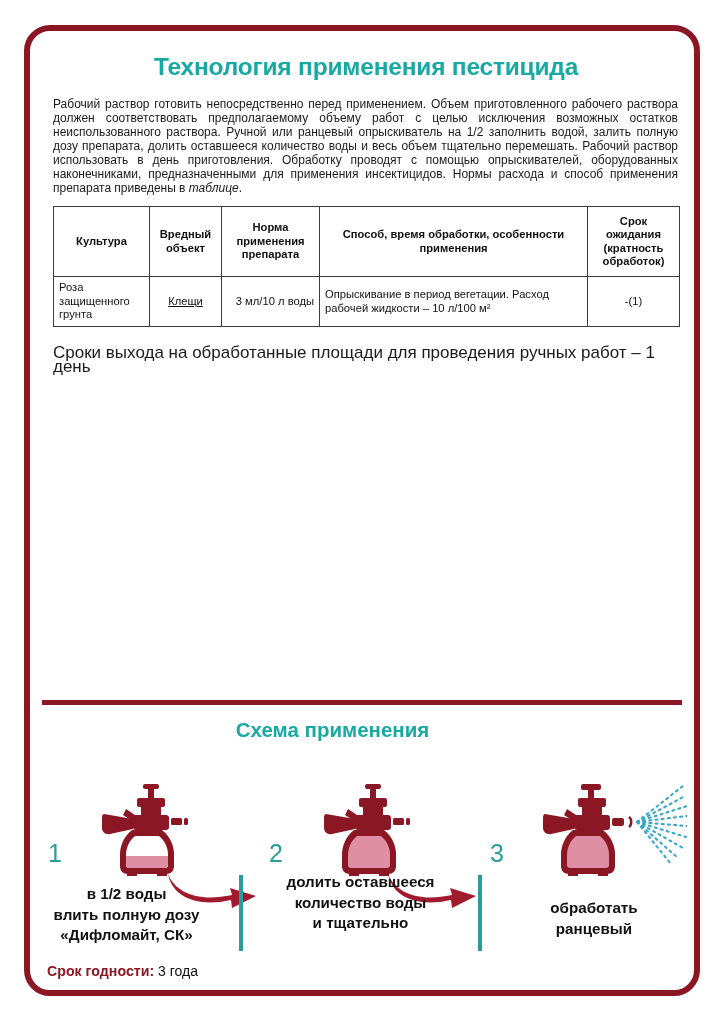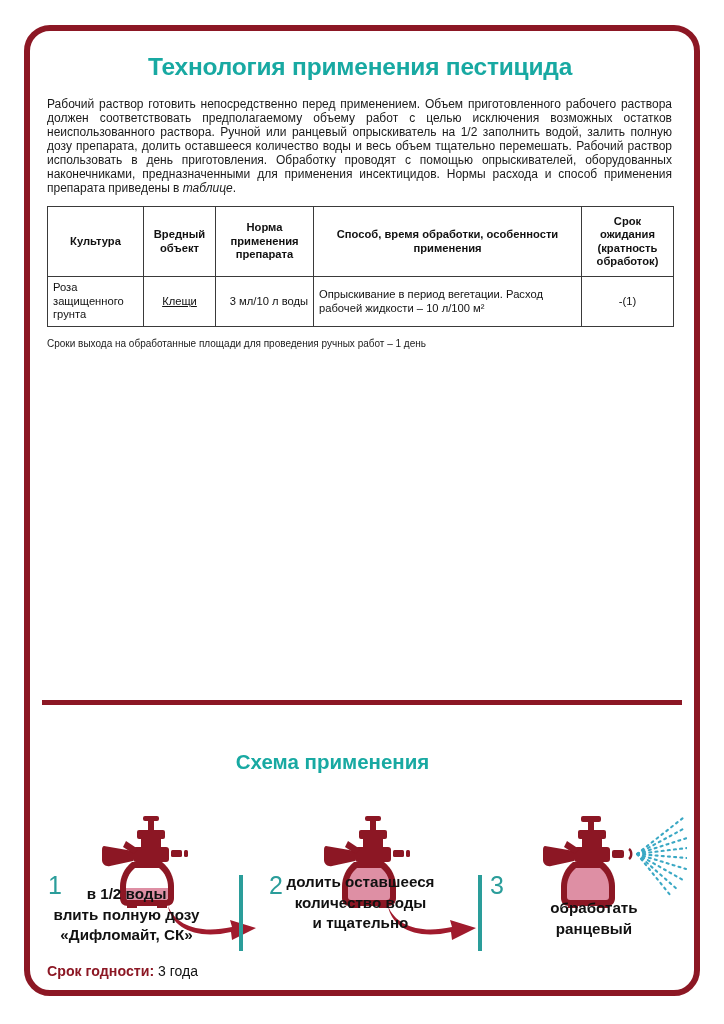--- a/index.html
+++ b/index.html
@@ -27,21 +27,21 @@
     width: 676px;
     height: 971px;
     border: 6px solid #8c1724;
     border-radius: 26px;
     pointer-events: none;
   }
 
   
   #content {
     position: absolute;
-    left: 47px;
+    left: 53px;
     top: 48px;
     width: 626px;
   }
 
   .main-title {
     text-align: center;
     color: #18a9a2;
     font-size: 24.5px;
     font-weight: bold;
     letter-spacing: -0.2px;
@@ -89,43 +89,42 @@
   .c4 { width: 268px; }
   .c5 { width: 92px; }
 
   td.td-culture { text-align: left; vertical-align: middle; line-height: 13.6px; }
   td.td-pest    { text-align: center; text-decoration: underline; }
   td.td-rate    { text-align: right; }
   td.td-method  { text-align: left; line-height: 13.8px; }
   td.td-wait    { text-align: center; }
 
   .table-note {
-    margin-top: 10px;
-    font-size: 10px;
+    margin-top: 19px;
+    font-size: 17px;
     color: #1a1a1a;
     line-height: 14px;
   }
 
   
   #divider {
     position: absolute;
     left: 42px;
     top: 700px;
     width: 640px;
     height: 5px;
     background: #8c1724;
   }
 
   
   #scheme {
     position: absolute;
     left: 24px;
     top: 714px;
     width: 617px;
-    margin-top: 32px;
   }
 
   .scheme-title {
     text-align: center;
     color: #18a9a2;
     font-size: 20.5px;
     font-weight: bold;
     margin-top: 4px;
   }
 

